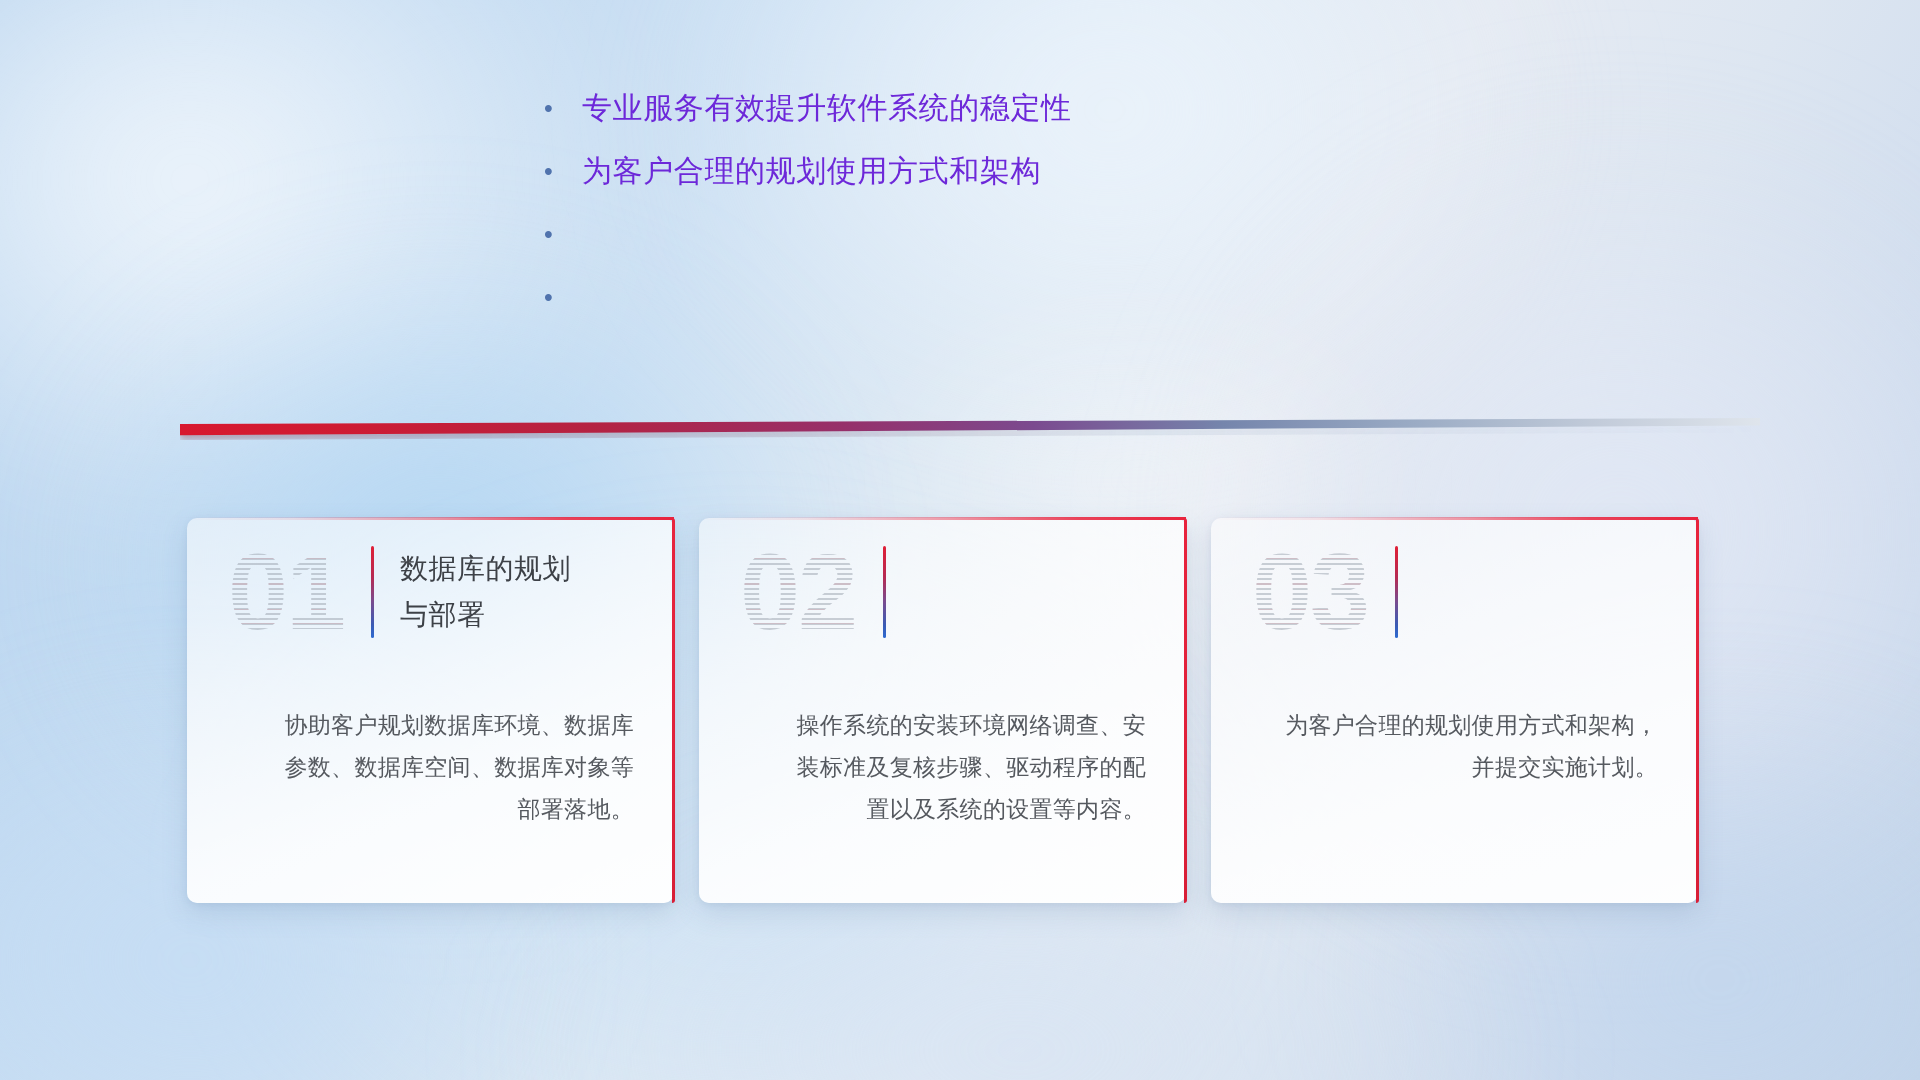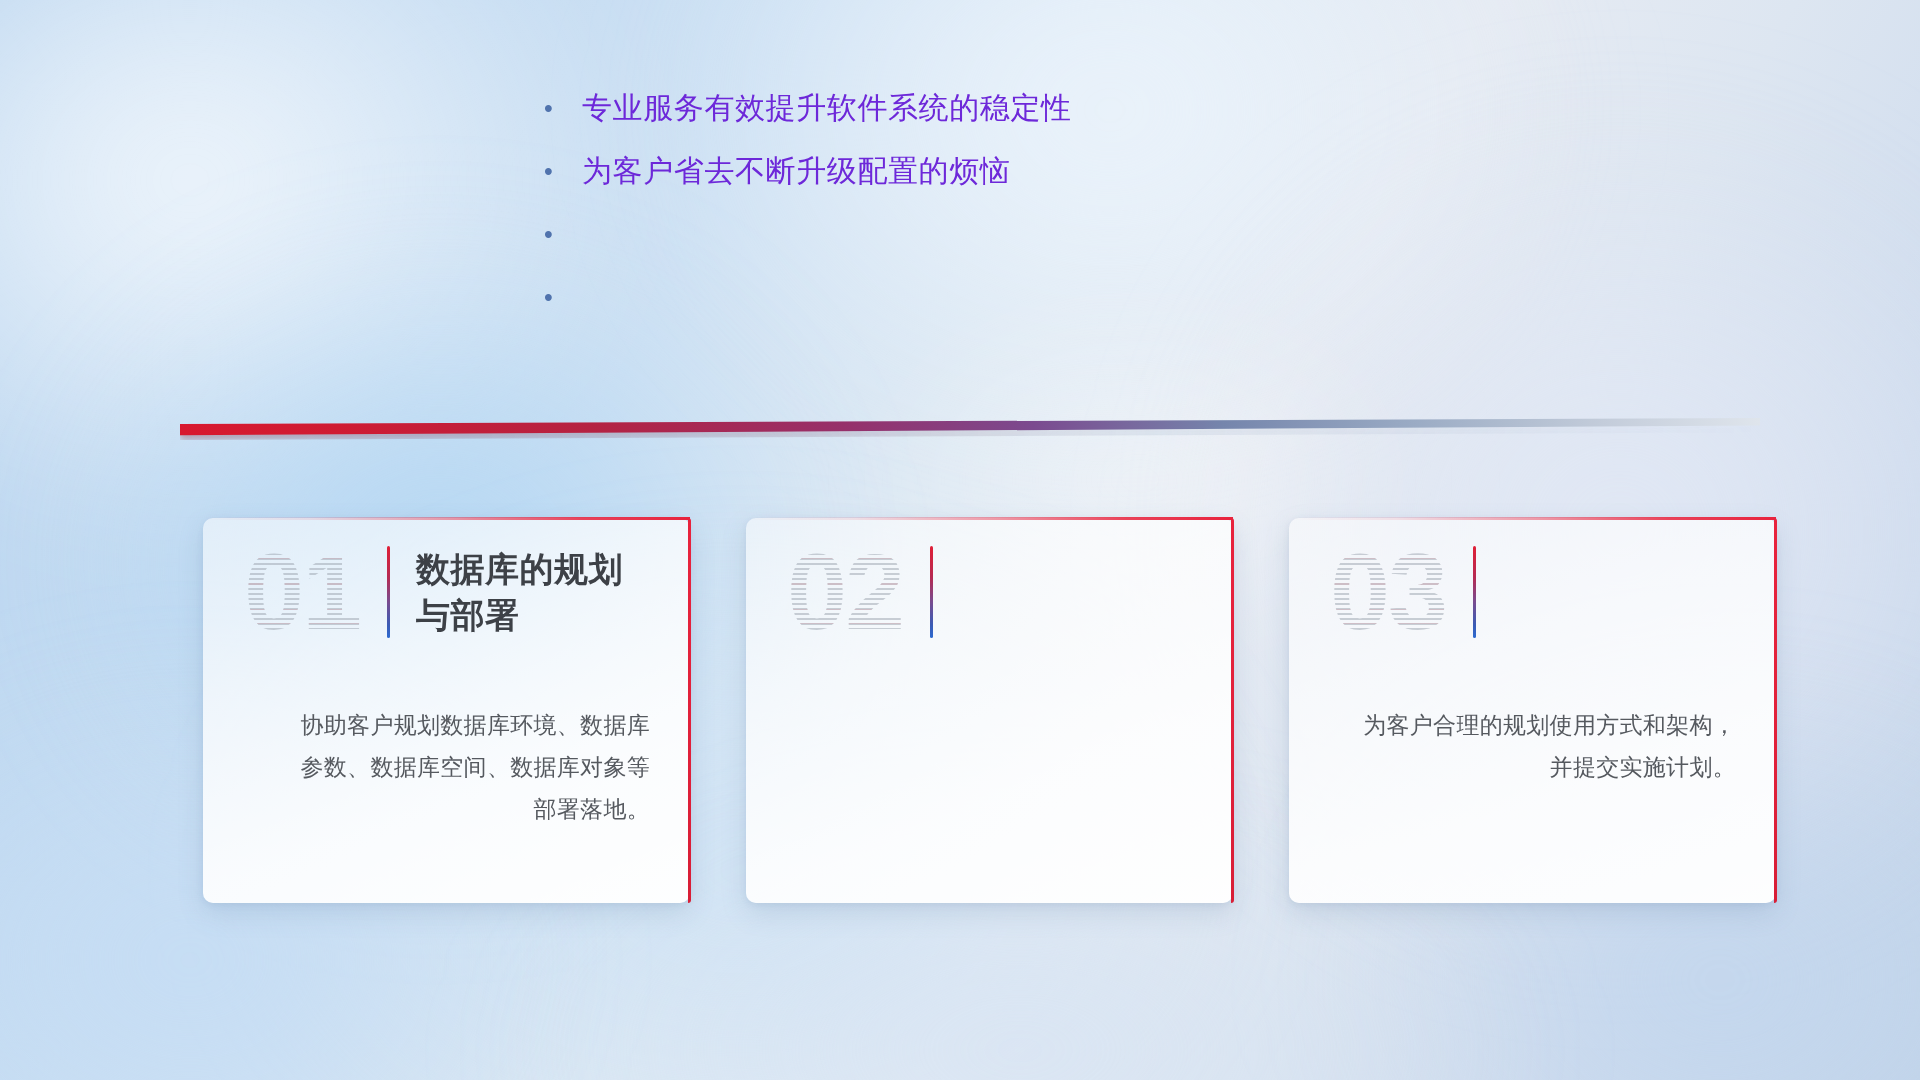--- a/index.html
+++ b/index.html
@@ -64,21 +64,21 @@
     position:absolute;left:0;top:8px;width:100%;height:14px;
     background:linear-gradient(90deg,rgba(120,20,40,.30),rgba(120,140,170,.14) 60%,rgba(255,255,255,0));
     -webkit-clip-path:polygon(0 30%, 100% 0%, 100% 46%, 0 100%);
     clip-path:polygon(0 30%, 100% 0%, 100% 46%, 0 100%);
     filter:blur(3px);
   }
 
   
   .cards{
     position:absolute;left:187px;top:518px;
-    display:flex;gap:56px;margin-left:16px;
+    display:flex;gap:25px;
   }
   .card{
     position:relative;
     width:487px;height:385px;
     border-radius:10px;
     background:linear-gradient(160deg,rgba(255,255,255,.52) 0%,rgba(255,255,255,.74) 34%,rgba(255,255,255,.90) 66%,rgba(255,255,255,.97) 100%);
     box-shadow:0 10px 26px rgba(90,120,160,.18), 0 2px 6px rgba(90,120,160,.10);
     overflow:visible;
   }
   
@@ -127,23 +127,23 @@
     -webkit-mask-image:repeating-linear-gradient(180deg,rgba(0,0,0,0) 0px,rgba(0,0,0,0) 11px,#000 11px,#000 13px);
     mask-image:repeating-linear-gradient(180deg,rgba(0,0,0,0) 0px,rgba(0,0,0,0) 11px,#000 11px,#000 13px);
   }
   .head-rule{
     width:3px;flex:0 0 3px;height:92px;margin:0 26px 0 10px;
     background:linear-gradient(180deg,#e01f36 0%,#b62a52 34%,#7a4b8e 60%,#3a5bb5 86%,#2d6ad0 100%);
     border-radius:2px;
   }
   .card-title{
     color:#3d4147;
-    font-size:34px;
+    font-size:28px;
     line-height:46px;
-    font-weight:700;
+    font-weight:400;
     letter-spacing:.5px;
     white-space:pre-line;
   }
 
   .card-body{
     padding:38px 40px 0 36px;
     color:#55595f;
     font-size:23px;
     line-height:42px;
     letter-spacing:.3px;
@@ -167,21 +167,21 @@
   <div class="glow g8"></div>
   <div class="glow g9"></div>
 
   <div class="bullets">
     <div class="bullet-row">
       <span class="bullet-dot">•</span>
       <span class="bullet-text">专业服务有效提升软件系统的稳定性</span>
     </div>
     <div class="bullet-row">
       <span class="bullet-dot">•</span>
-      <span class="bullet-text">为客户省去不断升级配置的烦恼</span>
+      <span class="bullet-text">为客户合理的规划使用方式和架构</span>
     </div>
     <div class="bullet-row">
       <span class="bullet-dot">•</span>
     </div>
     <div class="bullet-row">
       <span class="bullet-dot">•</span>
     </div>
   </div>
 
   <div class="divider-wrap">
@@ -206,20 +206,23 @@
       </div>
     </div>
 
     <div class="card">
       <div class="card-top"></div>
       <div class="card-inner">
         <div class="card-head">
           <div class="ghost-num" data-ghost="02">02</div>
           <div class="head-rule"></div>
         </div>
+        <div class="card-body">操作系统的安装环境网络调查、安
+装标准及复核步骤、驱动程序的配
+置以及系统的设置等内容。</div>
       </div>
     </div>
 
     <div class="card">
       <div class="card-top"></div>
       <div class="card-inner">
         <div class="card-head">
           <div class="ghost-num" data-ghost="03">03</div>
           <div class="head-rule"></div>
         </div>

